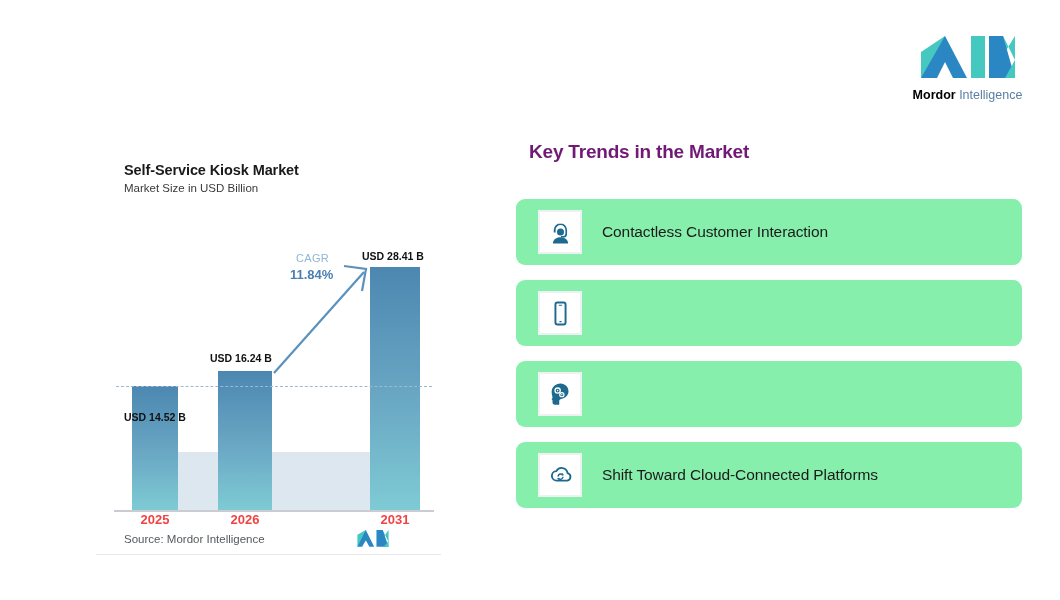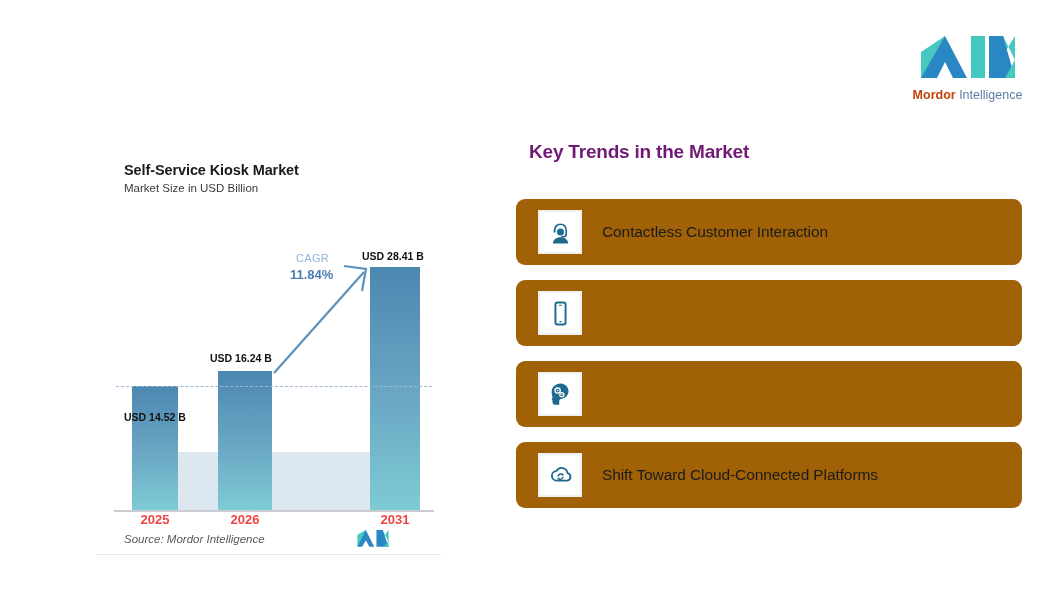--- a/index.html
+++ b/index.html
@@ -20,21 +20,21 @@
     letter-spacing:-0.2px; color:#000000;
   }
 
   
   .logo-wrap { position:absolute; left:905px; top:30px; width:125px; height:78px; }
   .logo-mark { width:125px; height:55px; display:block; }
   .logo-text {
     position:absolute; left:0; top:58px; width:125px;
     text-align:center; font-size:12.5px; white-space:nowrap;
   }
-  .logo-text .b { font-weight:bold; color:#c2410c;text-align:right; }
+  .logo-text .b { font-weight:bold; color:#000000;text-align:right; }
   .logo-text .l { font-weight:normal; color:#5b7ea3;margin-top:22px; }
 
   
   .chart-panel {
     position:absolute; left:96px; top:140px; width:345px; height:415px;
     background:#ffffff; border-bottom:1px solid #e6e8ea;
   }
   .chart-title {
     position:absolute; left:28px; top:22px;
     font-size:14.5px; font-weight:bold; color:#1a1a1a; letter-spacing:-0.1px;text-align:center;
@@ -71,33 +71,33 @@
 
   .cagr-word {
     position:absolute; font-size:11px; color:#8fb6d8; white-space:nowrap; letter-spacing:0.3px;
   }
   .cagr-val {
     position:absolute; font-size:13px; font-weight:bold; color:#4a7fb0; white-space:nowrap;
   }
   .arrow-svg { position:absolute; left:0; top:0; width:300px; height:270px; overflow:visible; }
 
   .source {
-    position:absolute; left:28px; top:393px; font-size:11.5px; color:#555a5e; white-space:nowrap;font-style:italic;
+    position:absolute; left:28px; top:393px; font-size:11.5px; color:#555a5e; white-space:nowrap;
   }
   .source-logo { position:absolute; left:259px; top:388px; width:36px; height:22px; }
 
   
   .trends-title {
     position:absolute; left:529px; top:141px;
     font-size:19px; font-weight:bold; color:#701a75; letter-spacing:-0.2px;
   }
   .cards { position:absolute; left:516px; top:199px; width:506px; }
   .card {
     position:relative; width:506px; height:66px; margin-bottom:15px;
-    background:#a16207; border-radius:9px;
+    background:#86efac; border-radius:9px;
   }
   .card .icon-box {
     position:absolute; left:22px; top:11px; width:44px; height:44px;
     background:#ffffff; border:2.5px solid #eef1f4;
     display:flex; align-items:center; justify-content:center;
   }
   .card .icon-box svg { width:27px; height:27px; display:block; }
   .card .card-label {
     position:absolute; left:86px; top:0; height:66px; width:404px;
     display:flex; align-items:center;

